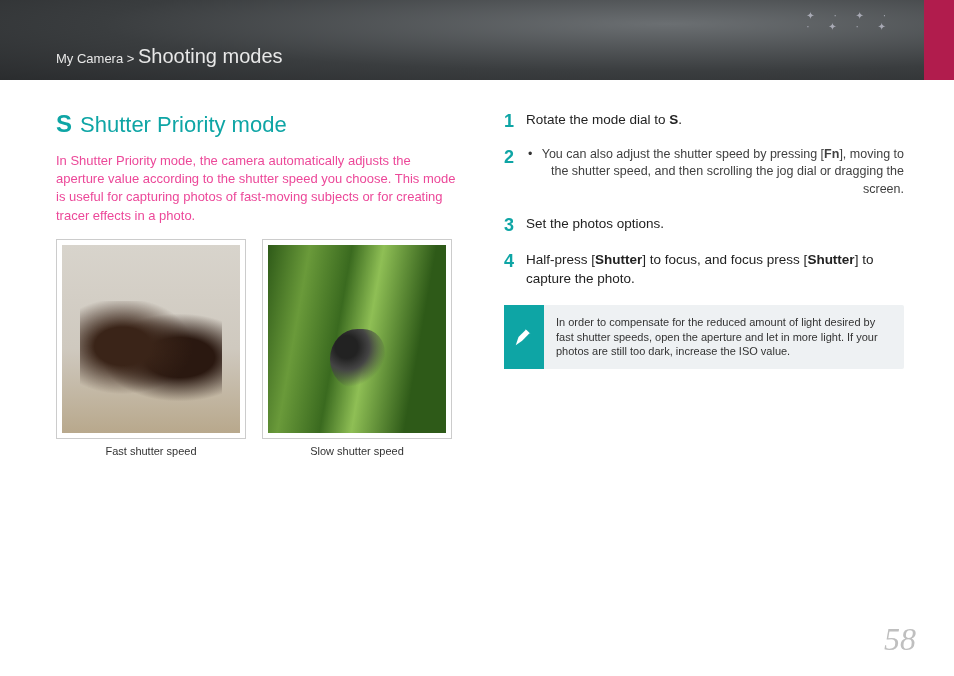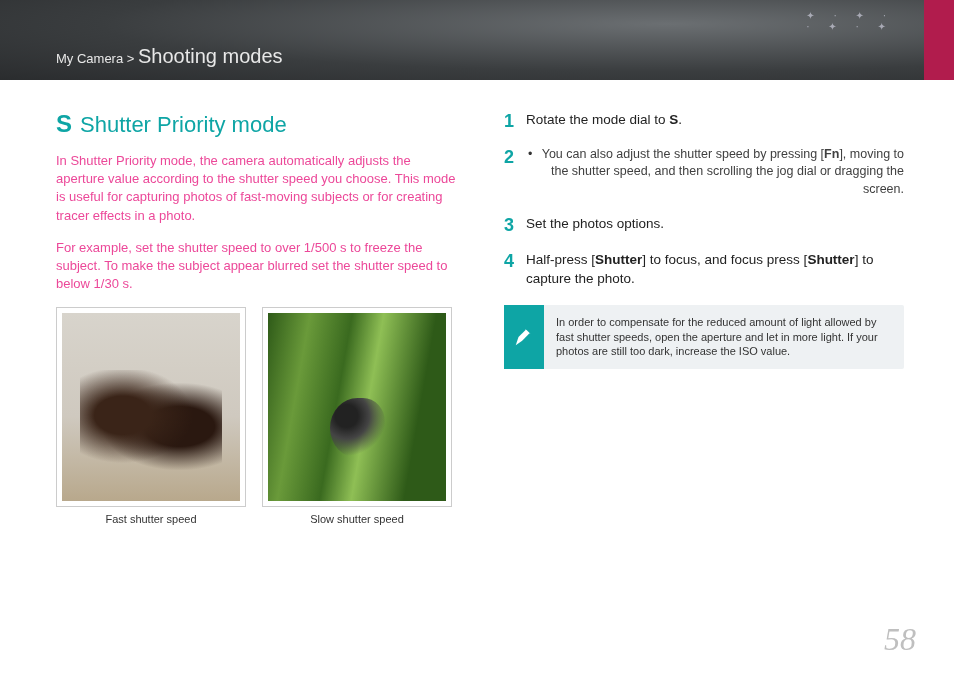--- a/index.html
+++ b/index.html
@@ -208,21 +208,20 @@
   </div>
 </div>
 
 <div class="content">
   <div class="left-col">
     <h1 class="title">
       <span class="s-icon">S</span>
       <span>Shutter Priority mode</span>
     </h1>
     <p class="body-text">In Shutter Priority mode, the camera automatically adjusts the aperture value according to the shutter speed you choose. This mode is useful for capturing photos of fast-moving subjects or for creating tracer effects in a photo.</p>
-    <p class="body-text">For example, set the shutter speed to over 1/500 s to freeze the subject. To make the subject appear blurred set the shutter speed to below 1/30 s.</p>
 
     <div class="examples">
       <div class="example">
         <div class="frame">
           <div class="img fast-img"></div>
         </div>
         <div class="caption">Fast shutter speed</div>
       </div>
       <div class="example">
         <div class="frame">
@@ -253,18 +252,18 @@
       </li>
     </ol>
 
     <div class="note-box">
       <div class="note-icon">
         <svg width="22" height="22" viewBox="0 0 24 24">
           <path d="M3 21 L6 12 L14 4 L18 8 L10 16 L3 21 Z" fill="#fff"></path>
           <path d="M14 4 L18 8" stroke="#fff" stroke-width="1"></path>
         </svg>
       </div>
-      <div class="note-text">In order to compensate for the reduced amount of light allowed by fast shutter speeds, open the aperture and let in more light. If your photos are still too dark, increase the ISO value.</div>
+      <div class="note-text">In order to compensate for the reduced amount of light desired by fast shutter speeds, open the aperture and let in more light. If your photos are still too dark, increase the ISO value.</div>
     </div>
   </div>
 </div>
 
 <div class="page-num">58</div>
 
 </body></html>

